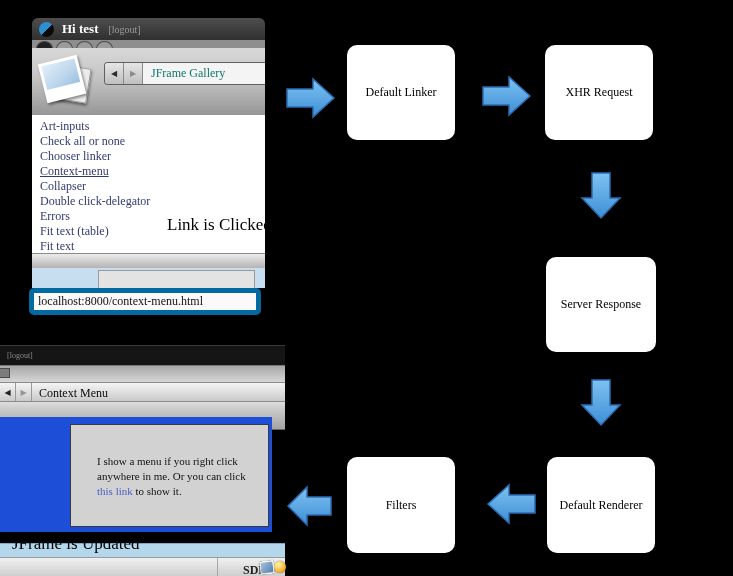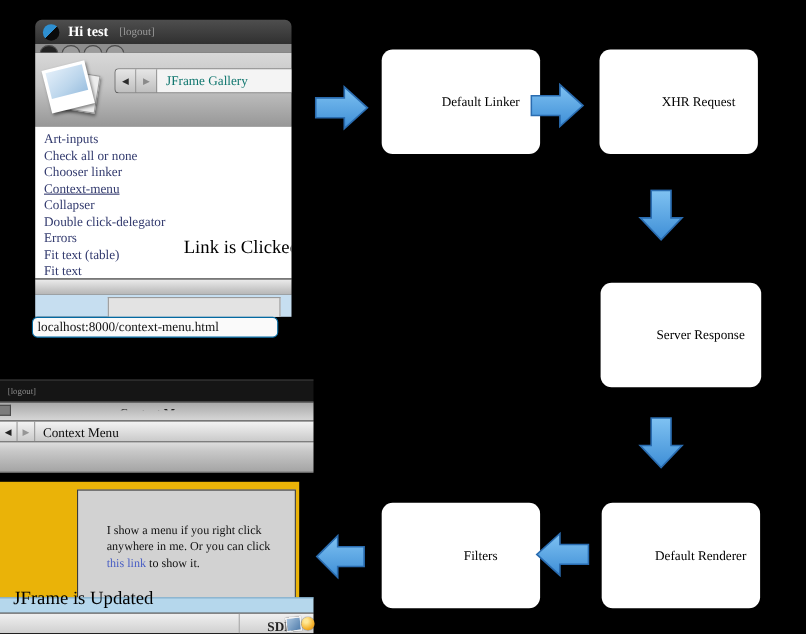--- a/index.html
+++ b/index.html
@@ -1,21 +1,21 @@
 <!DOCTYPE html>
 <html><head>
 <meta charset="utf-8">
 <style>
   html,body{margin:0;padding:0;background:#000;}
   #stage{position:relative;width:733px;height:576px;background:#000;overflow:hidden;
          font-family:Liberation Serif, serif;}
 
   
   .flow-box{position:absolute;background:#fff;border-radius:10px;display:flex;
-            align-items:center;justify-content:center;font-size:12px;color:#000;padding-left:36px;}
+            align-items:center;justify-content:center;font-size:12px;color:#000;}
 
   
   .arrow{position:absolute;}
 
   
   #gallery-win{position:absolute;left:32px;top:18px;width:233px;height:288px;}
   .gw-titlebar{position:absolute;left:0;top:0;right:0;height:22px;
                background:linear-gradient(#4e4e4e,#303030);border-radius:6px 6px 0 0;
                display:flex;align-items:center;}
   .gw-logo{width:15px;height:15px;border-radius:50%;margin:0 8px 0 7px;
@@ -47,21 +47,21 @@
   .gw-link{font-size:12px;line-height:15px;color:#323a6e;cursor:pointer;white-space:nowrap;}
   .gw-link.underline{text-decoration:underline;}
   .annot-clip{position:absolute;left:135px;top:100px;right:0;height:22px;overflow:hidden;
               white-space:nowrap;font-size:17px;color:#000;}
   .gw-graybar{position:absolute;left:0;top:235px;right:0;height:15px;
               background:linear-gradient(#ececec,#b4b4b4);border-top:1px solid #8a8a8a;box-sizing:border-box;}
   .gw-bluestrip{position:absolute;left:0;top:250px;right:0;height:20px;background:#c6def0;}
   .gw-bluestrip-panel{position:absolute;left:66px;top:2px;right:10px;bottom:0;
                       background:#e3e3e3;border:1px solid #9a9a9a;border-bottom:none;}
   .url-tip{position:absolute;left:-3px;top:270px;width:218px;height:16px;background:#fafafa;
-           border:1px solid #0369a1;border-radius:5px;font-size:12px;color:#111;
+           border:5px solid #0369a1;border-radius:5px;font-size:12px;color:#111;
            padding:1px 0 0 4px;white-space:nowrap;overflow:hidden;}
 
   
   #context-win{position:absolute;left:0;top:345px;width:285px;height:231px;}
   .cw-darkhdr{position:absolute;left:0;top:0;right:0;height:20px;background:#151515;
               border-top:1px solid #3a3a3a;}
   .cw-logout{position:absolute;left:7px;top:5px;font-size:8px;color:#8a8a8a;}
   .cw-band1{position:absolute;left:0;top:20px;right:0;height:16px;
             background:linear-gradient(#a8a8a8,#d6d6d6);border-top:1px solid #777;}
   .cw-cliptitle{position:absolute;left:0;top:0;right:0;height:7px;overflow:hidden;text-align:center;}
@@ -72,21 +72,21 @@
              background:linear-gradient(#f4f4f4,#cacaca);border-top:1px solid #8a8a8a;
              border-bottom:1px solid #8a8a8a;box-sizing:border-box;}
   .cw-navbtn{width:15px;display:flex;align-items:center;justify-content:center;font-size:8px;
              color:#222;border-right:1px solid #9a9a9a;}
   .cw-navbtn.fwd{color:#969696;}
   .cw-navlabel{font-size:12px;color:#0a0a0a;padding:3px 0 0 7px;}
   .cw-band2{position:absolute;left:0;top:57px;right:0;height:28px;
             background:linear-gradient(#dedede 0%,#cwcwcw 30%,#a4a4a4 100%);
             background:linear-gradient(#dedede 0%,#c8c8c8 30%,#a4a4a4 100%);
             border-bottom:1px solid #666;box-sizing:border-box;}
-  .cw-content{position:absolute;left:0;top:93px;width:272px;height:115px;background:#eab308;}
+  .cw-content{position:absolute;left:0;top:72px;width:272px;height:115px;background:#1d4ed8;}
   .cw-panel{position:absolute;left:70px;top:7px;width:199px;height:103px;background:#d2d2d2;
             border:1px solid #3a3a3a;font-size:11px;line-height:15px;color:#111;
             padding:29px 0 0 26px;box-sizing:border-box;}
   .cw-panel-link{color:#4a5fc4;cursor:pointer;}
   .cw-bluestrip{position:absolute;left:0;top:198px;right:0;height:14px;background:#b5d7ec;
                 border-top:1px solid #7aa8c8;box-sizing:border-box;}
   .annot-updated{position:absolute;left:12px;top:189px;font-size:17px;color:#000;white-space:nowrap;z-index:5;}
   .cw-statusbar{position:absolute;left:0;top:212px;right:0;height:19px;
                 background:linear-gradient(#f0f0f0,#cfcfcf);border-top:1px solid #9a9a9a;
                 box-sizing:border-box;}

